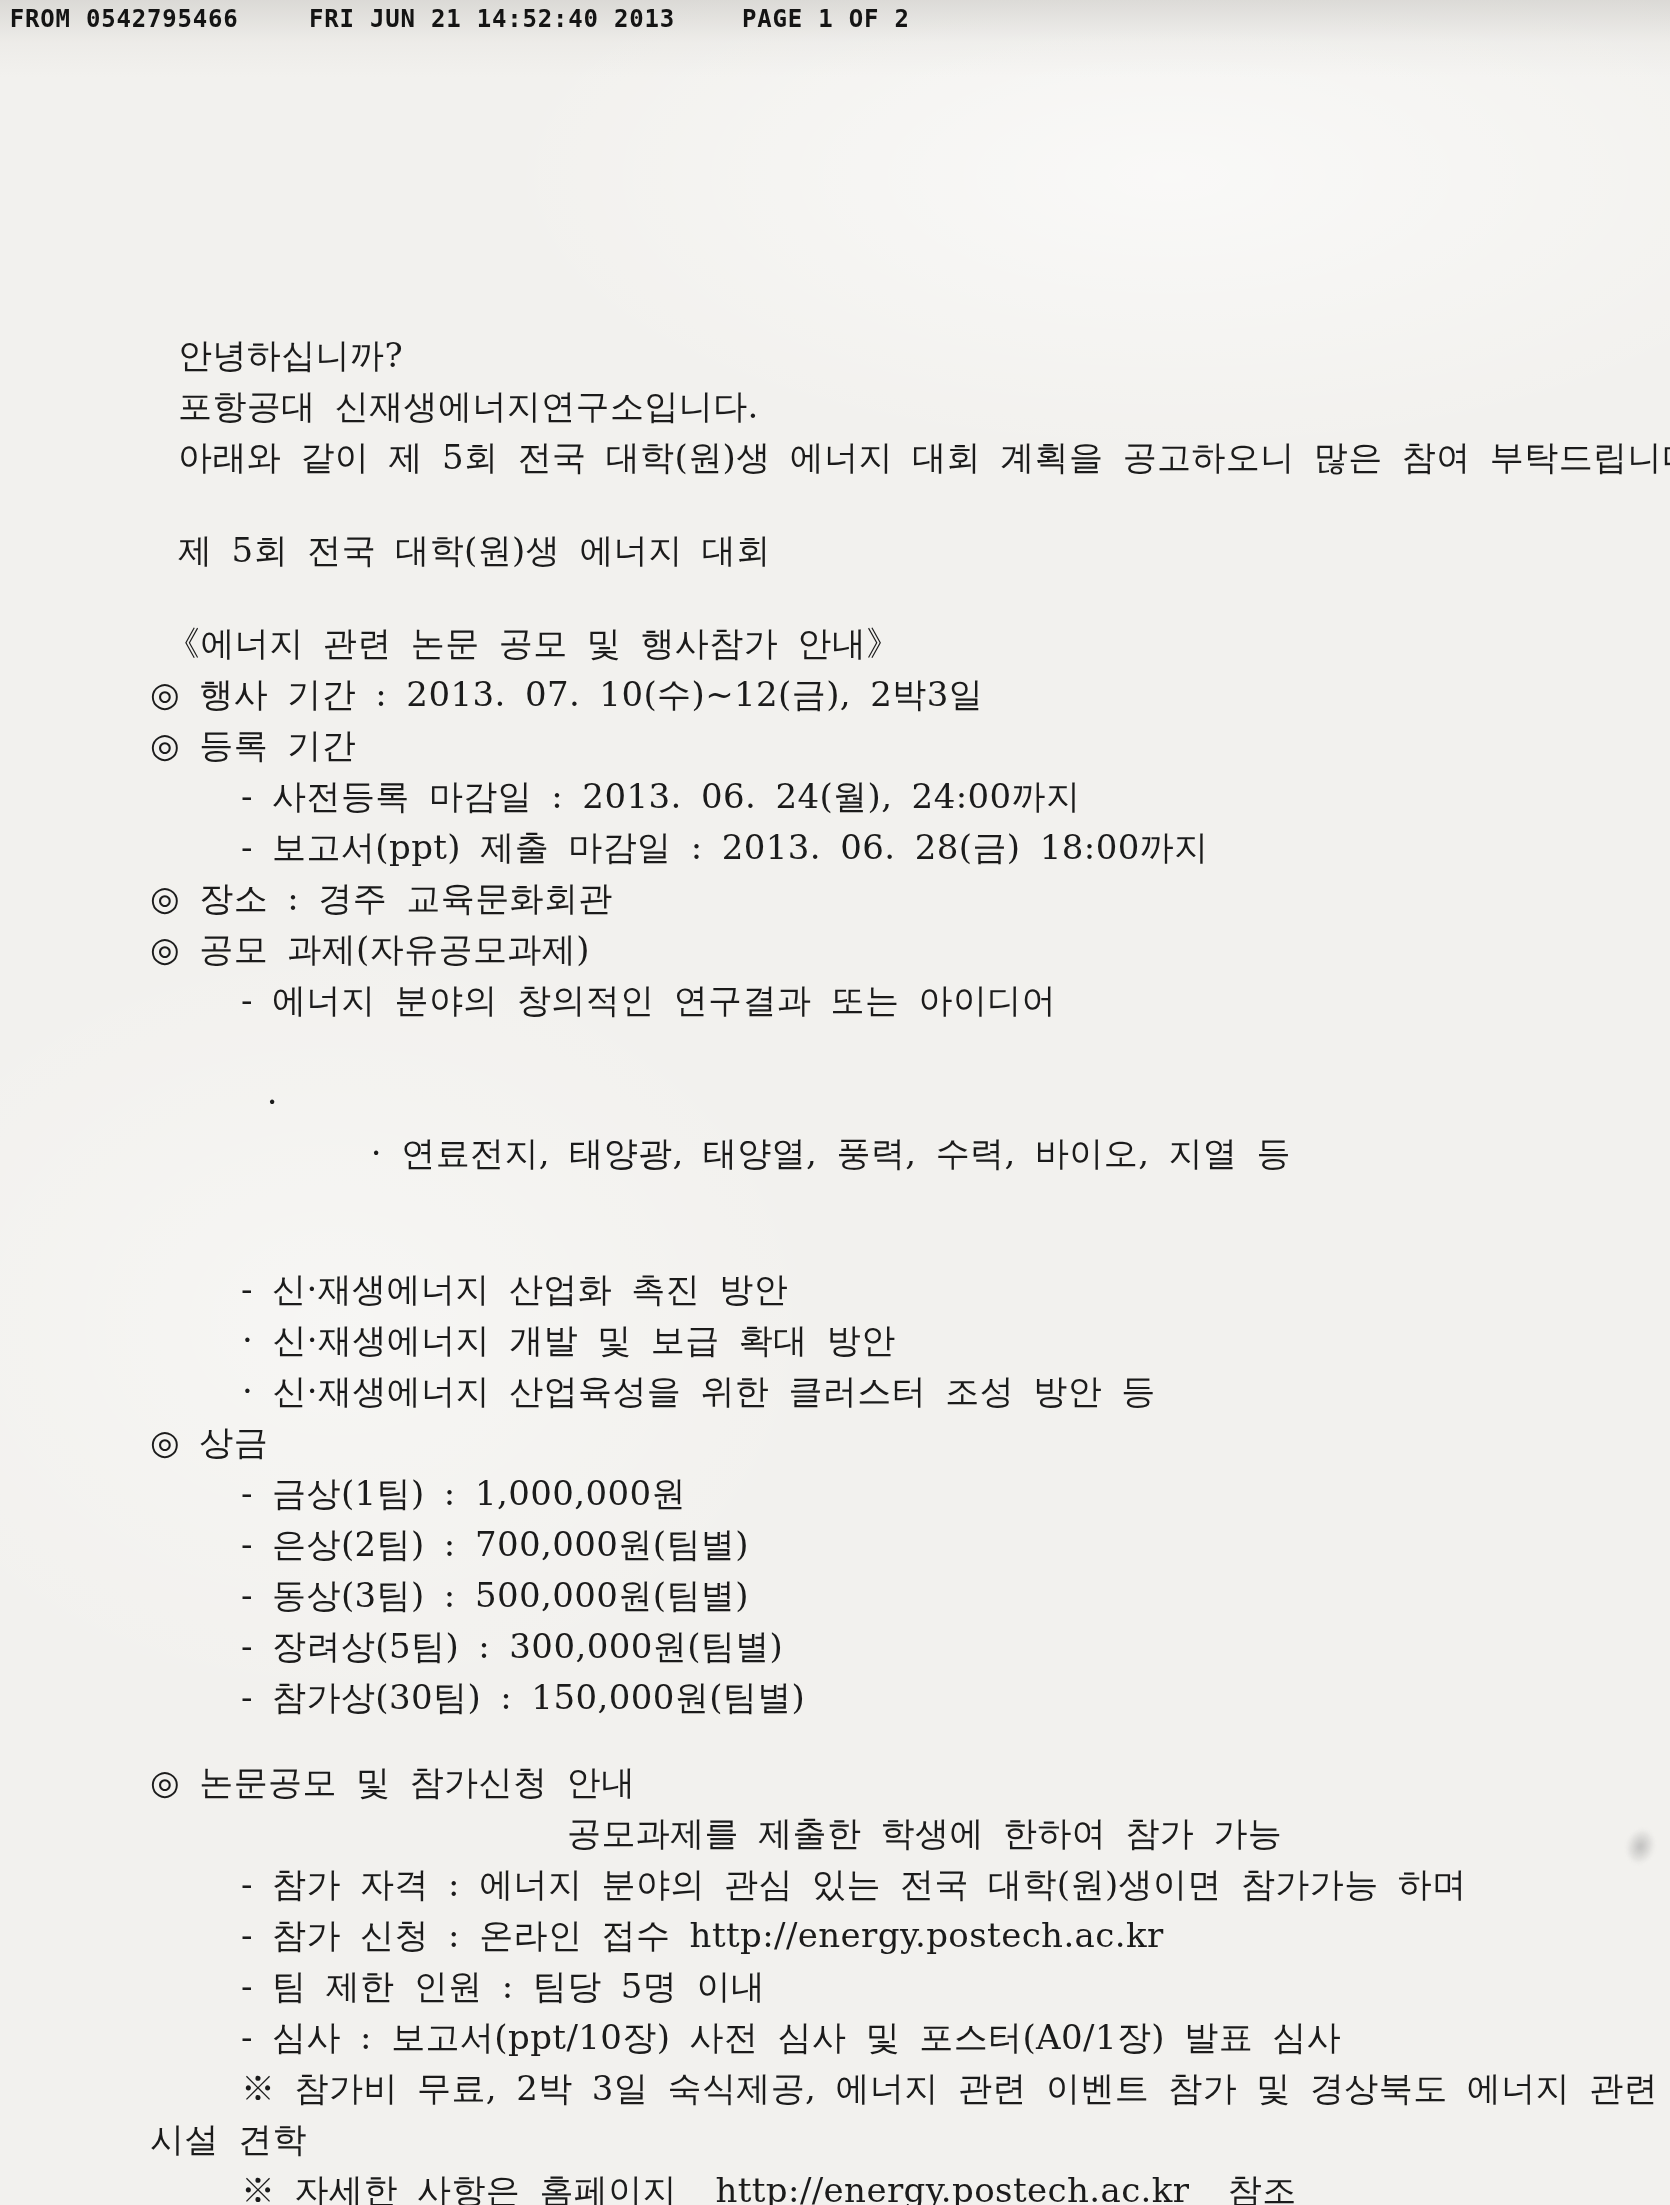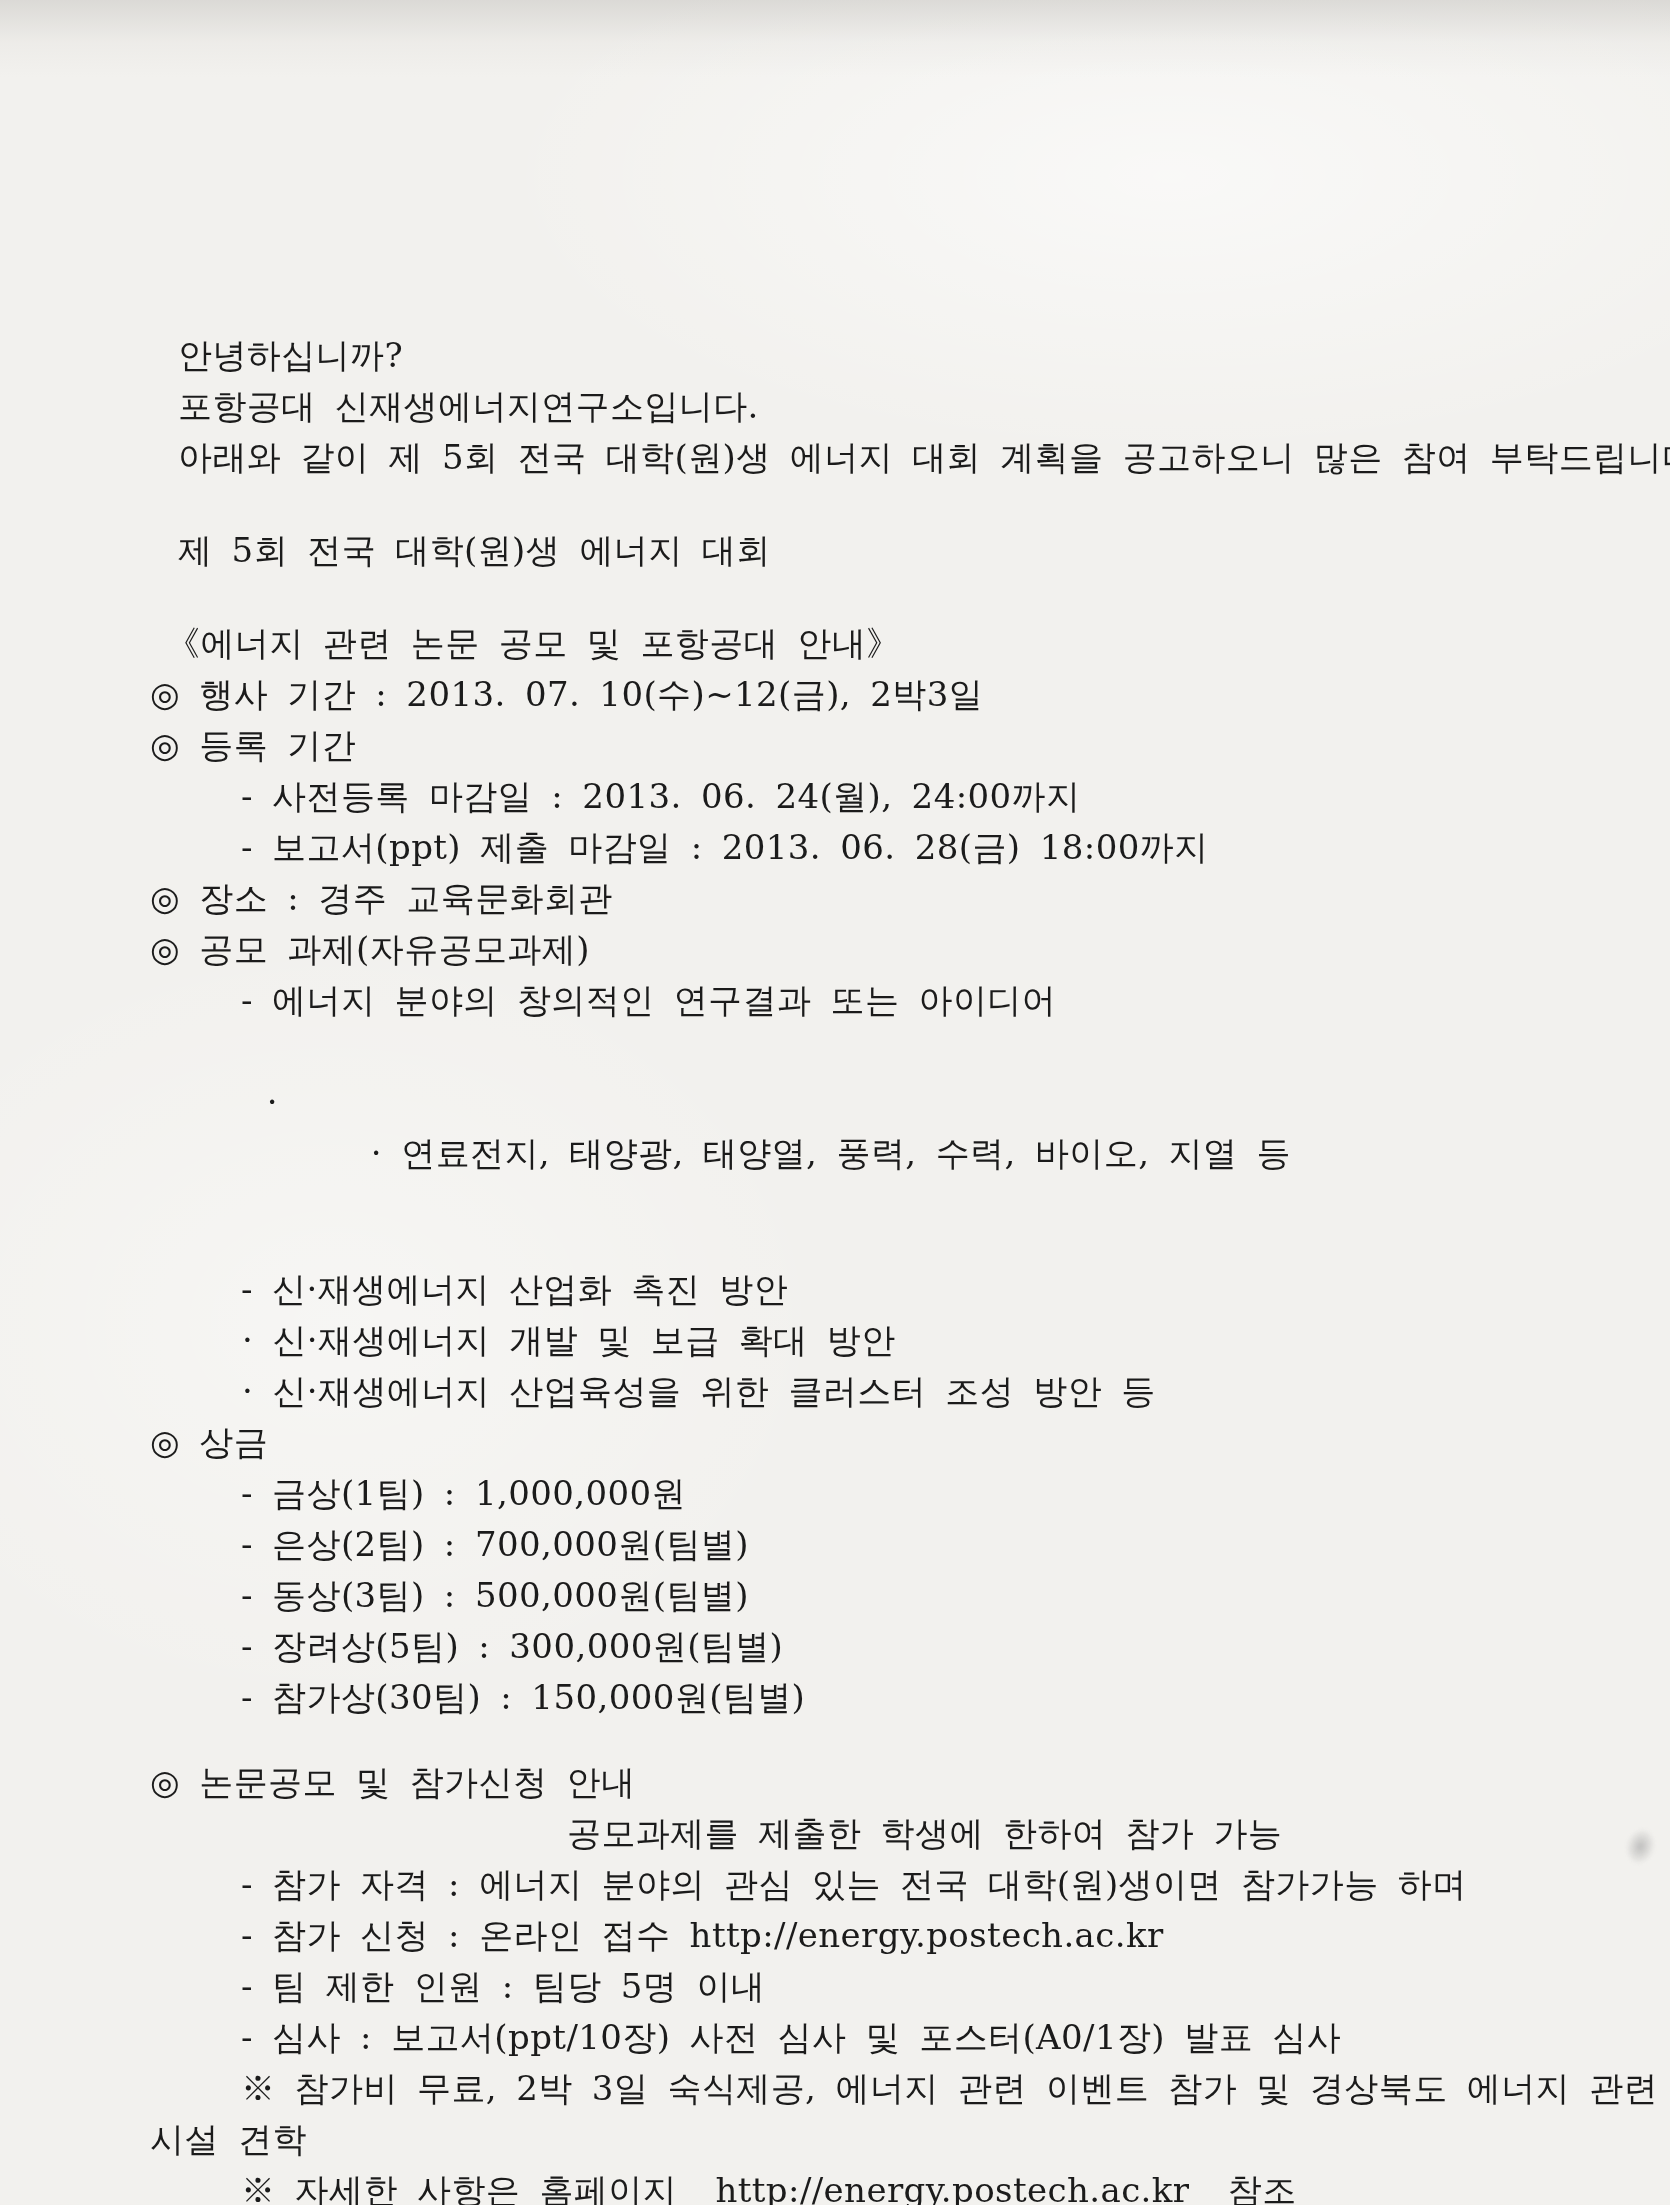--- a/index.html
+++ b/index.html
@@ -63,29 +63,34 @@
     filter: blur(1.6px); transform: rotate(18deg);
   }
 </style>
 </head>
 <body>
 
 <div class="page">
 
   <div class="scan-band"></div>
 
+  <div class="fax-header">
+    <span class="h-from">FROM 0542795466</span>
+    <span class="h-dt">FRI JUN 21 14:52:40 2013</span>
+    <span class="h-page">PAGE 1 OF 2</span>
+  </div>
 
   <div class="content">
     <div class="line greet">안녕하십니까?</div>
     <div class="line greet">포항공대 신재생에너지연구소입니다.</div>
     <div class="line greet">아래와 같이 제 5회 전국 대학(원)생 에너지 대회 계획을 공고하오니 많은 참여 부탁드립니다.</div>
 
     <div class="line title">제 5회 전국 대학(원)생 에너지 대회</div>
 
-    <div class="line heading">《에너지 관련 논문 공모 및 포항공대 안내》</div>
+    <div class="line heading">《에너지 관련 논문 공모 및 행사참가 안내》</div>
     <div class="line sec">◎ 행사 기간 : 2013. 07. 10(수)~12(금), 2박3일</div>
     <div class="line sec">◎ 등록 기간</div>
     <div class="line dash">- 사전등록 마감일 : 2013. 06. 24(월), 24:00까지</div>
     <div class="line dash">- 보고서(ppt) 제출 마감일 : 2013. 06. 28(금) 18:00까지</div>
     <div class="line sec">◎ 장소 : 경주 교육문화회관</div>
     <div class="line sec">◎ 공모 과제(자유공모과제)</div>
     <div class="line dash">- 에너지 분야의 창의적인 연구결과 또는 아이디어</div>
 
     <div class="line dotline">
       <span class="stray">·</span>

